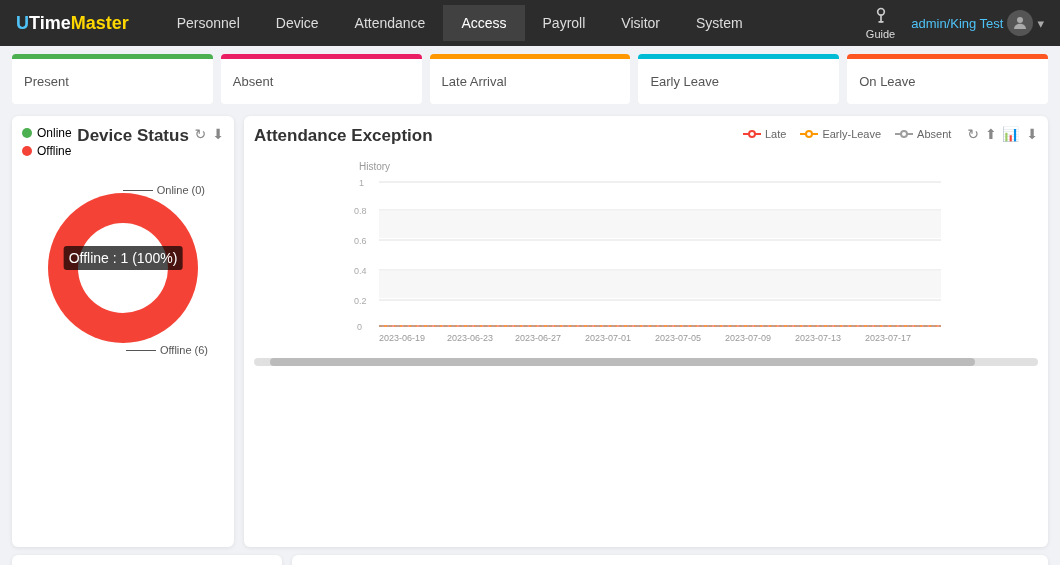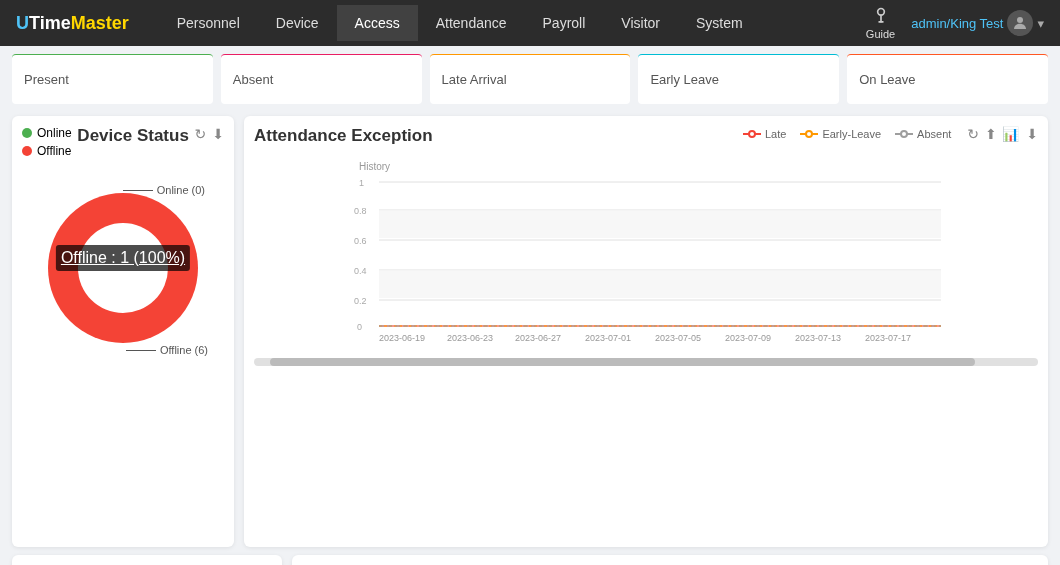--- a/index.html
+++ b/index.html
@@ -83,21 +83,21 @@
       display: flex;
       gap: 8px;
       padding: 8px 12px;
       background: #f0f2f5;
     }
     .status-card {
       flex: 1;
       background: #fff;
       border-radius: 4px;
       padding: 8px 12px;
-      border-top: 1px solid #b91c1c;
+      border-top: 5px solid #b91c1c;
       min-height: 50px;
       display: flex;
       align-items: center;
     }
     .status-card.present { border-top-color: #4caf50; }
     .status-card.absent { border-top-color: #e91e63; }
     .status-card.late { border-top-color: #ff9800; }
     .status-card.early-leave { border-top-color: #00bcd4; }
     .status-card.on-leave { border-top-color: #ff5722; }
     .status-card-label {
@@ -176,27 +176,26 @@
       justify-content: center;
       align-items: center;
       margin-top: 10px;
     }
     .tooltip-box {
       position: absolute;
       background: rgba(0,0,0,0.7);
       color: #fff;
       padding: 4px 5px;
       border-radius: 3px;
-      font-size: 16px;
+      font-size: 14px;
       top: 45%;
       left: 50%;
       transform: translate(-50%, -50%);
       white-space: nowrap;
       z-index: 10;
-      text-decoration: underline;
     }
 
     
     .chart-legend {
       display: flex;
       gap: 14px;
       font-size: 11px;
       color: #666;
     }
     .chart-legend-item {
@@ -242,22 +241,22 @@
 
 <nav class="navbar">
   <div class="navbar-brand">
     <span class="brand-u">U</span>
     <span class="brand-time">Time </span>
     <span class="brand-master">Master</span>
   </div>
   <div class="nav-links">
     <div class="nav-item">Personnel</div>
     <div class="nav-item">Device</div>
+    <div class="nav-item">Attendance</div>
     <div class="nav-item active">Access</div>
-    <div class="nav-item">Attendance</div>
     <div class="nav-item">Payroll</div>
     <div class="nav-item">Visitor</div>
     <div class="nav-item">System</div>
   </div>
   <div class="nav-right">
     <div class="guide-btn">
       <svg class="guide-icon" viewBox="0 0 24 24" fill="none" stroke="#ccc" stroke-width="2">
         <circle cx="12" cy="7" r="4"></circle>
         <path d="M12 11 v8 M9 19 h6"></path>
         <circle cx="12" cy="19" r="1" fill="#ccc" stroke="none"></circle>

